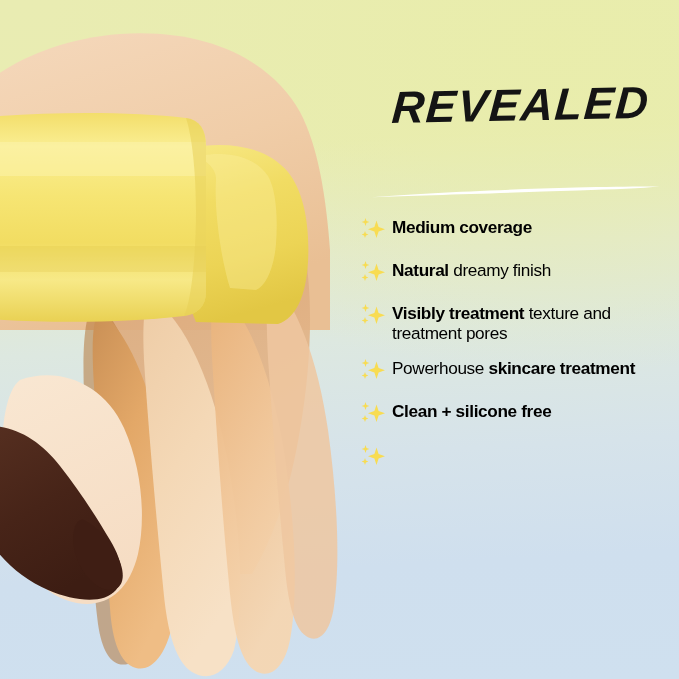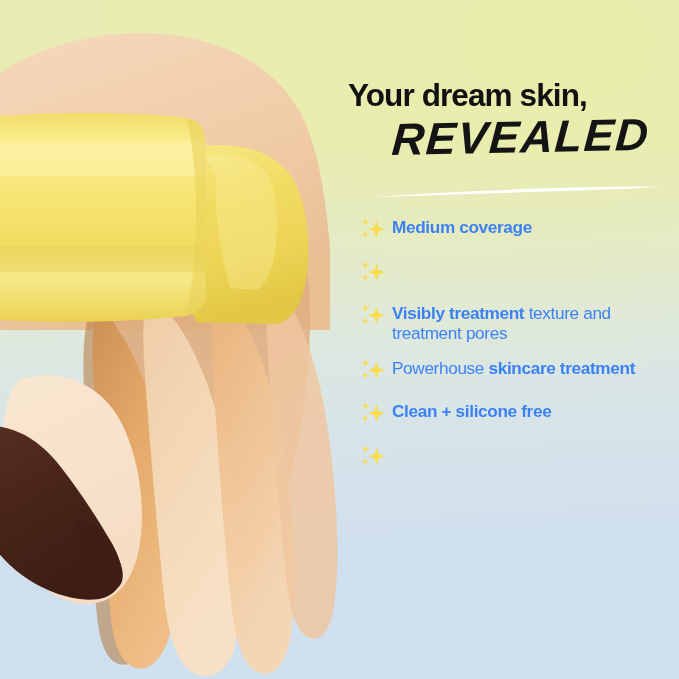--- a/index.html
+++ b/index.html
@@ -108,21 +108,21 @@
     flex: 0 0 auto;
     width: 30px;
     height: 30px;
     margin-top: 1px;
     margin-right: 4px;
   }
   .spark svg { display: block; }
   .btext {
     font-size: 17.2px;
     line-height: 1.17;
-    color: #3b82f6;
+    color: #000000;
     letter-spacing: -0.35px;
     padding-top: 3px;
   }
   .btext b { font-weight: 700; }
   .btext span.reg { font-weight: 400; }
 </style>
 </head>
 <body>
 
 <div id="scene">
@@ -233,21 +233,20 @@
       <rect x="-60" y="246" width="266" height="26" fill="#d9bf3e" opacity="0.22"></rect>
       <path d="M 186,118 C 200,120 206,130 206,146 L 206,292
                C 206,306 198,314 184,316 C 192,300 196,250 196,212
                C 196,172 192,136 186,118 Z" fill="#e7cf55" opacity="0.55"></path>
     </svg>
   </div>
 
   <div class="content">
 
     <div class="headline">
-      <div class="headline-line1">Your dream skin,</div>
       <div class="headline-line2">REVEALED</div>
     </div>
 
     <svg class="underline" viewBox="0 0 292 13" xmlns="http://www.w3.org/2000/svg">
       <path d="M 2,12.2 C 50,8.4 130,4.6 206,2.6 C 242,1.7 270,1.4 290,1.6
                C 272,3.2 244,4.4 208,5.6 C 132,8 50,10.6 2,12.2 Z" fill="#ffffff"></path>
     </svg>
 
     <div class="bullets">
 
@@ -263,20 +262,21 @@
       </div>
 
       <div class="bullet">
         <span class="spark">
           <svg viewBox="0 0 30 30" xmlns="http://www.w3.org/2000/svg">
             <path d="M18.5 5.5 L20.6 12.1 L27 14.3 L20.6 16.5 L18.5 23 L16.4 16.5 L10 14.3 L16.4 12.1 Z" fill="#f8dc52"></path>
             <path d="M7.5 3 L8.5 6 L11.4 7 L8.5 8 L7.5 11 L6.5 8 L3.6 7 L6.5 6 Z" fill="#f8dc52"></path>
             <path d="M7 16 L7.9 18.6 L10.4 19.5 L7.9 20.4 L7 23 L6.1 20.4 L3.6 19.5 L6.1 18.6 Z" fill="#f8dc52"></path>
           </svg>
         </span>
+        <span class="btext"><b>Natural</b><span class="reg"> dreamy finish</span></span>
       </div>
 
       <div class="bullet">
         <span class="spark">
           <svg viewBox="0 0 30 30" xmlns="http://www.w3.org/2000/svg">
             <path d="M18.5 5.5 L20.6 12.1 L27 14.3 L20.6 16.5 L18.5 23 L16.4 16.5 L10 14.3 L16.4 12.1 Z" fill="#f8dc52"></path>
             <path d="M7.5 3 L8.5 6 L11.4 7 L8.5 8 L7.5 11 L6.5 8 L3.6 7 L6.5 6 Z" fill="#f8dc52"></path>
             <path d="M7 16 L7.9 18.6 L10.4 19.5 L7.9 20.4 L7 23 L6.1 20.4 L3.6 19.5 L6.1 18.6 Z" fill="#f8dc52"></path>
           </svg>
         </span>

